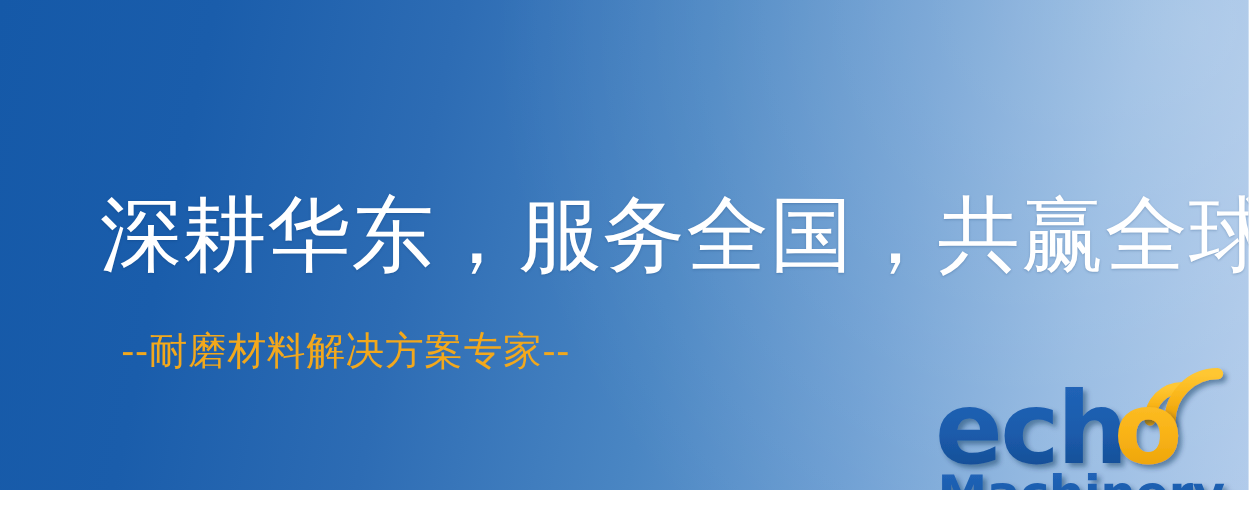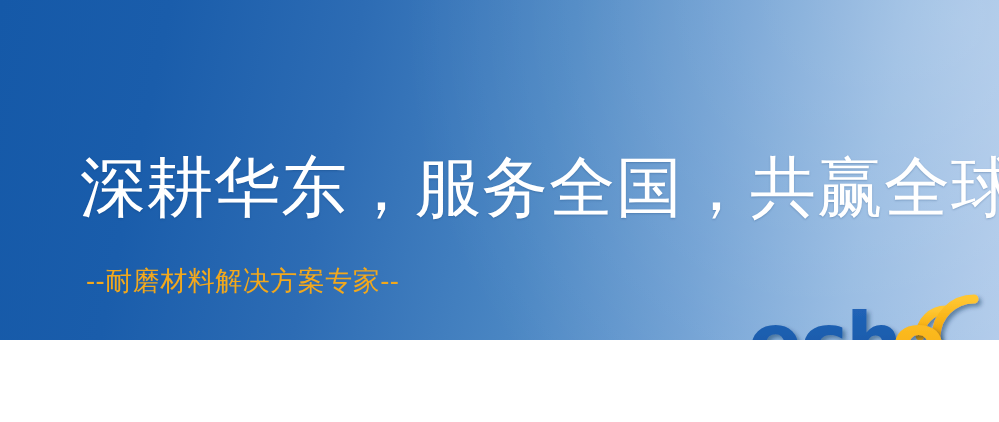--- a/index.html
+++ b/index.html
@@ -3,21 +3,21 @@
 <meta charset="utf-8">
 <style>
   html, body {
     margin: 0;
     padding: 0;
     background: #ffffff;
   }
   #banner {
     position: relative;
     width: 999px;
-    height: 340px;
+    height: 392px;
     overflow: hidden;
     
     background:
       linear-gradient(102deg,
         #1559a8 0%,
         #1a5dab 16%,
         #2d6cb4 34%,
         #4a86c3 54%,
         #6b9dd2 70%,
         #8fb6e0 85%,
@@ -44,24 +44,24 @@
     line-height: 76px;
     letter-spacing: 1px;
     color: #ffffff;
     white-space: nowrap;
     z-index: 3;
     text-shadow: 0 1px 2px rgba(10,50,100,0.25);
   }
 
   .subtitle {
     position: absolute;
-    left: 86px;
+    left: 97px;
     top: 264px;
     font-family: "DejaVu Serif", "Liberation Serif", serif;
-    font-size: 27px;
+    font-size: 31px;
     line-height: 34px;
     letter-spacing: 0.5px;
     color: #f2a81c;
     white-space: nowrap;
     z-index: 3;
     text-align: center;
   }
 
   
   #logo {

